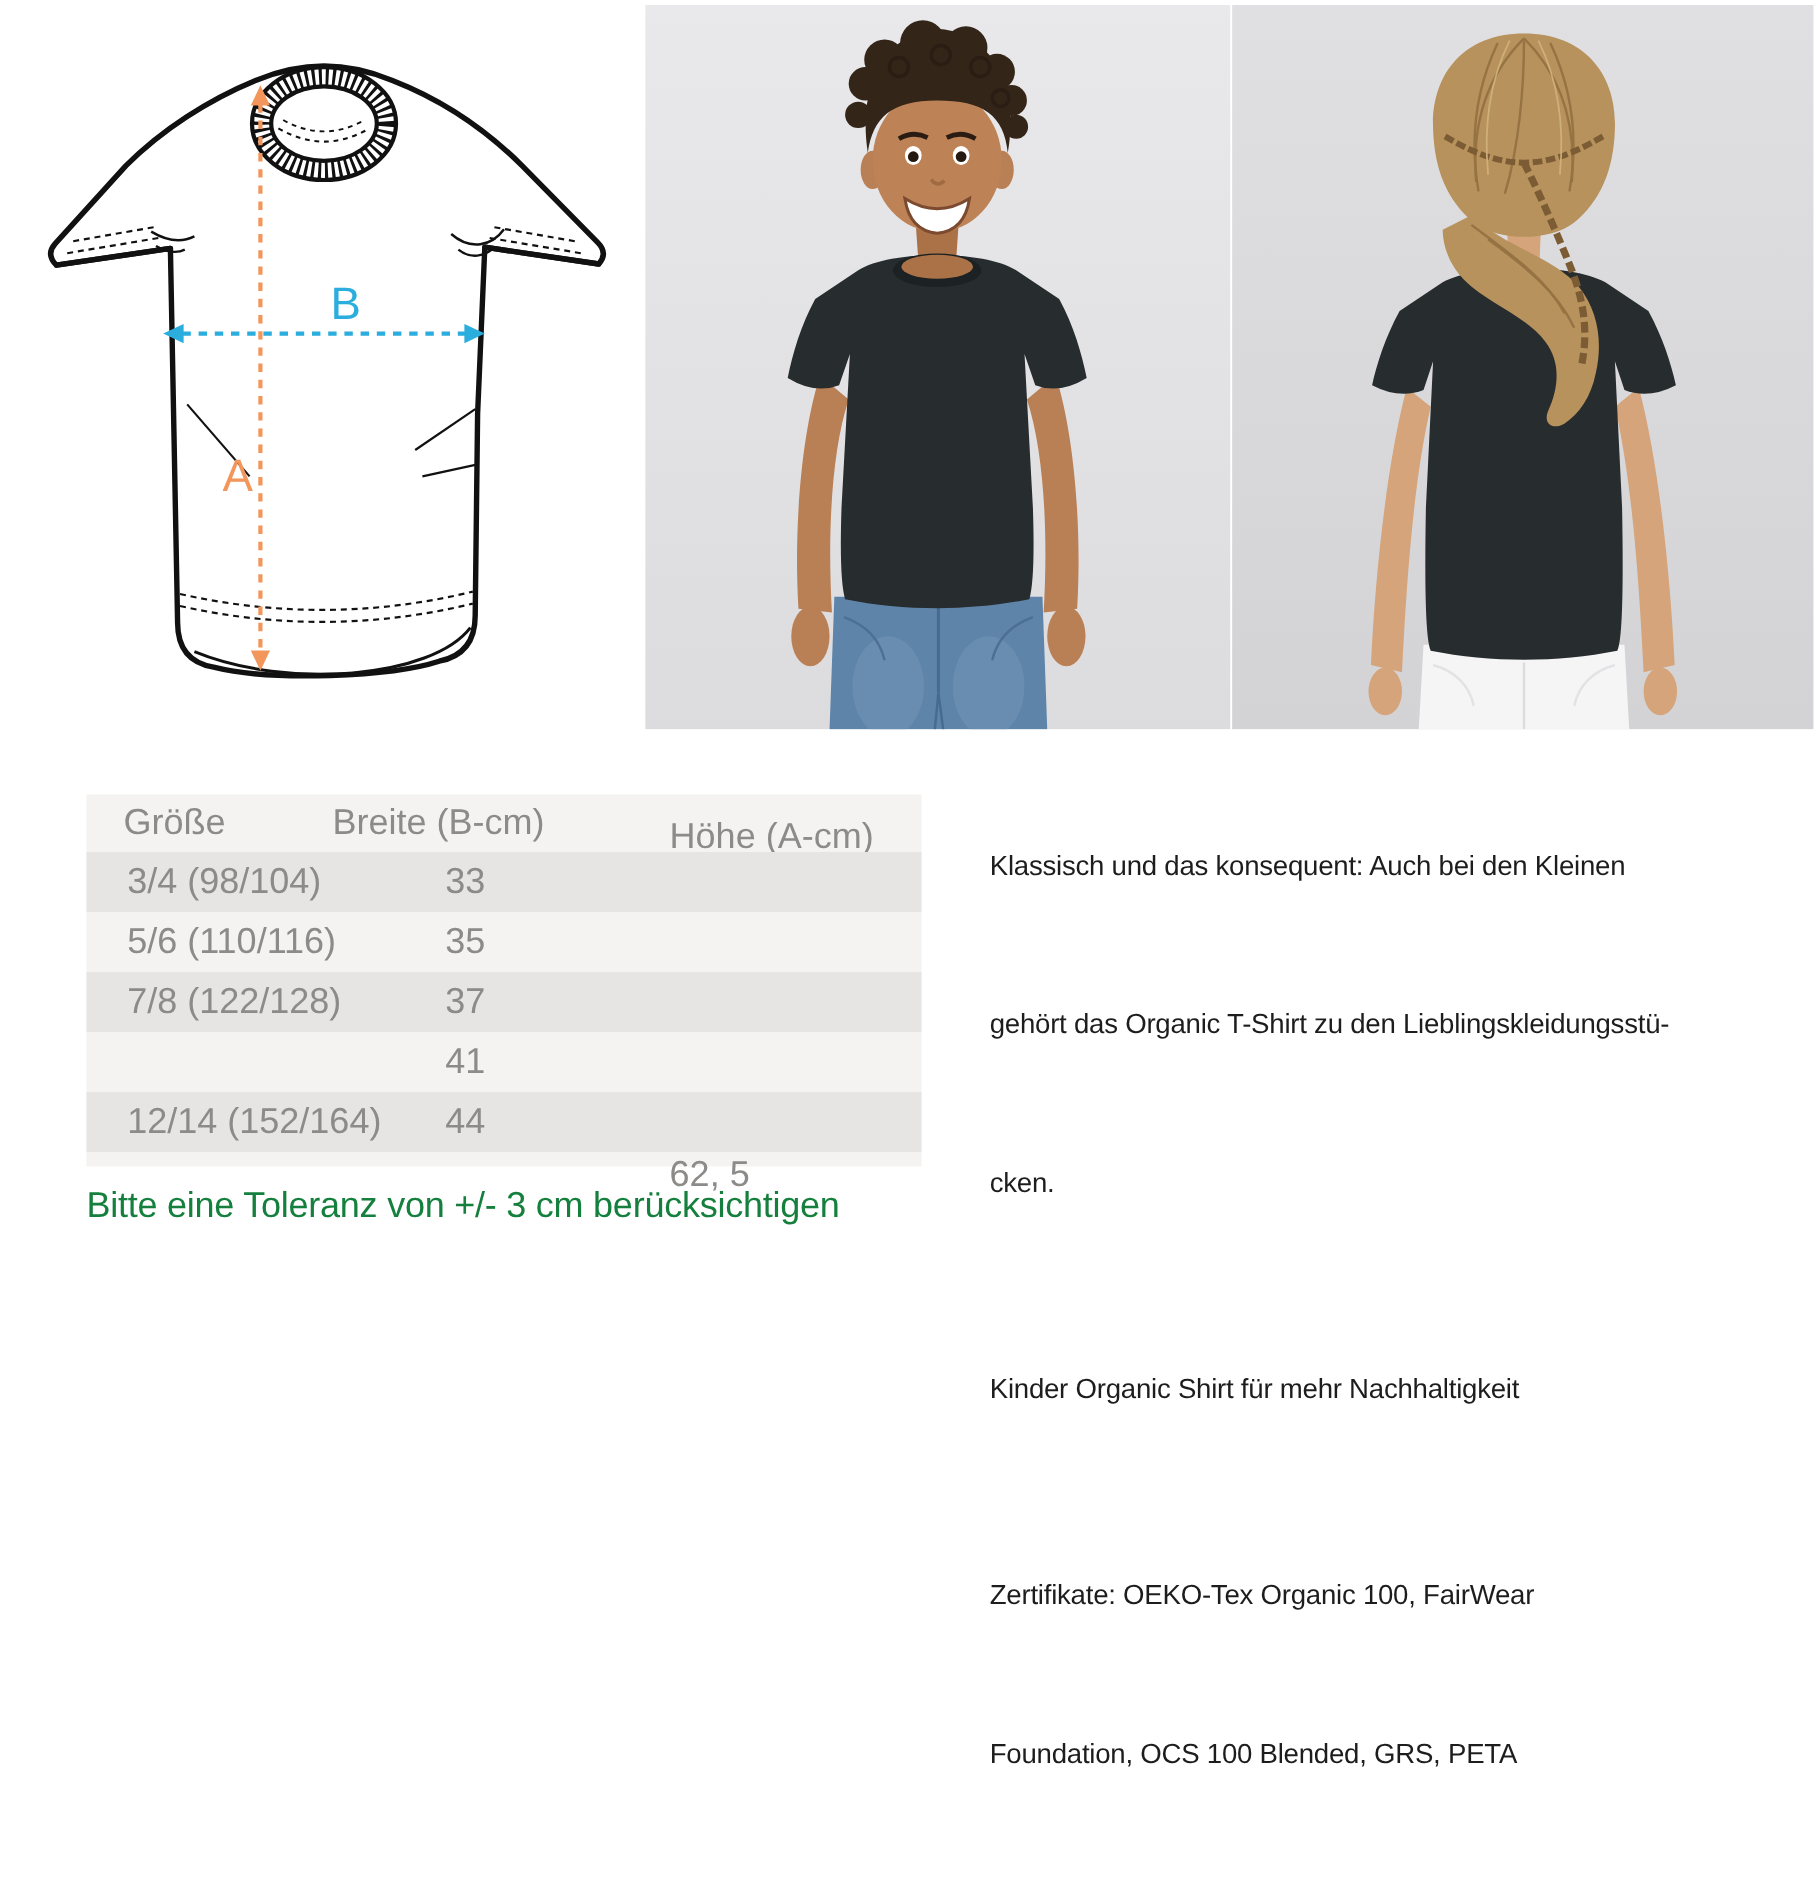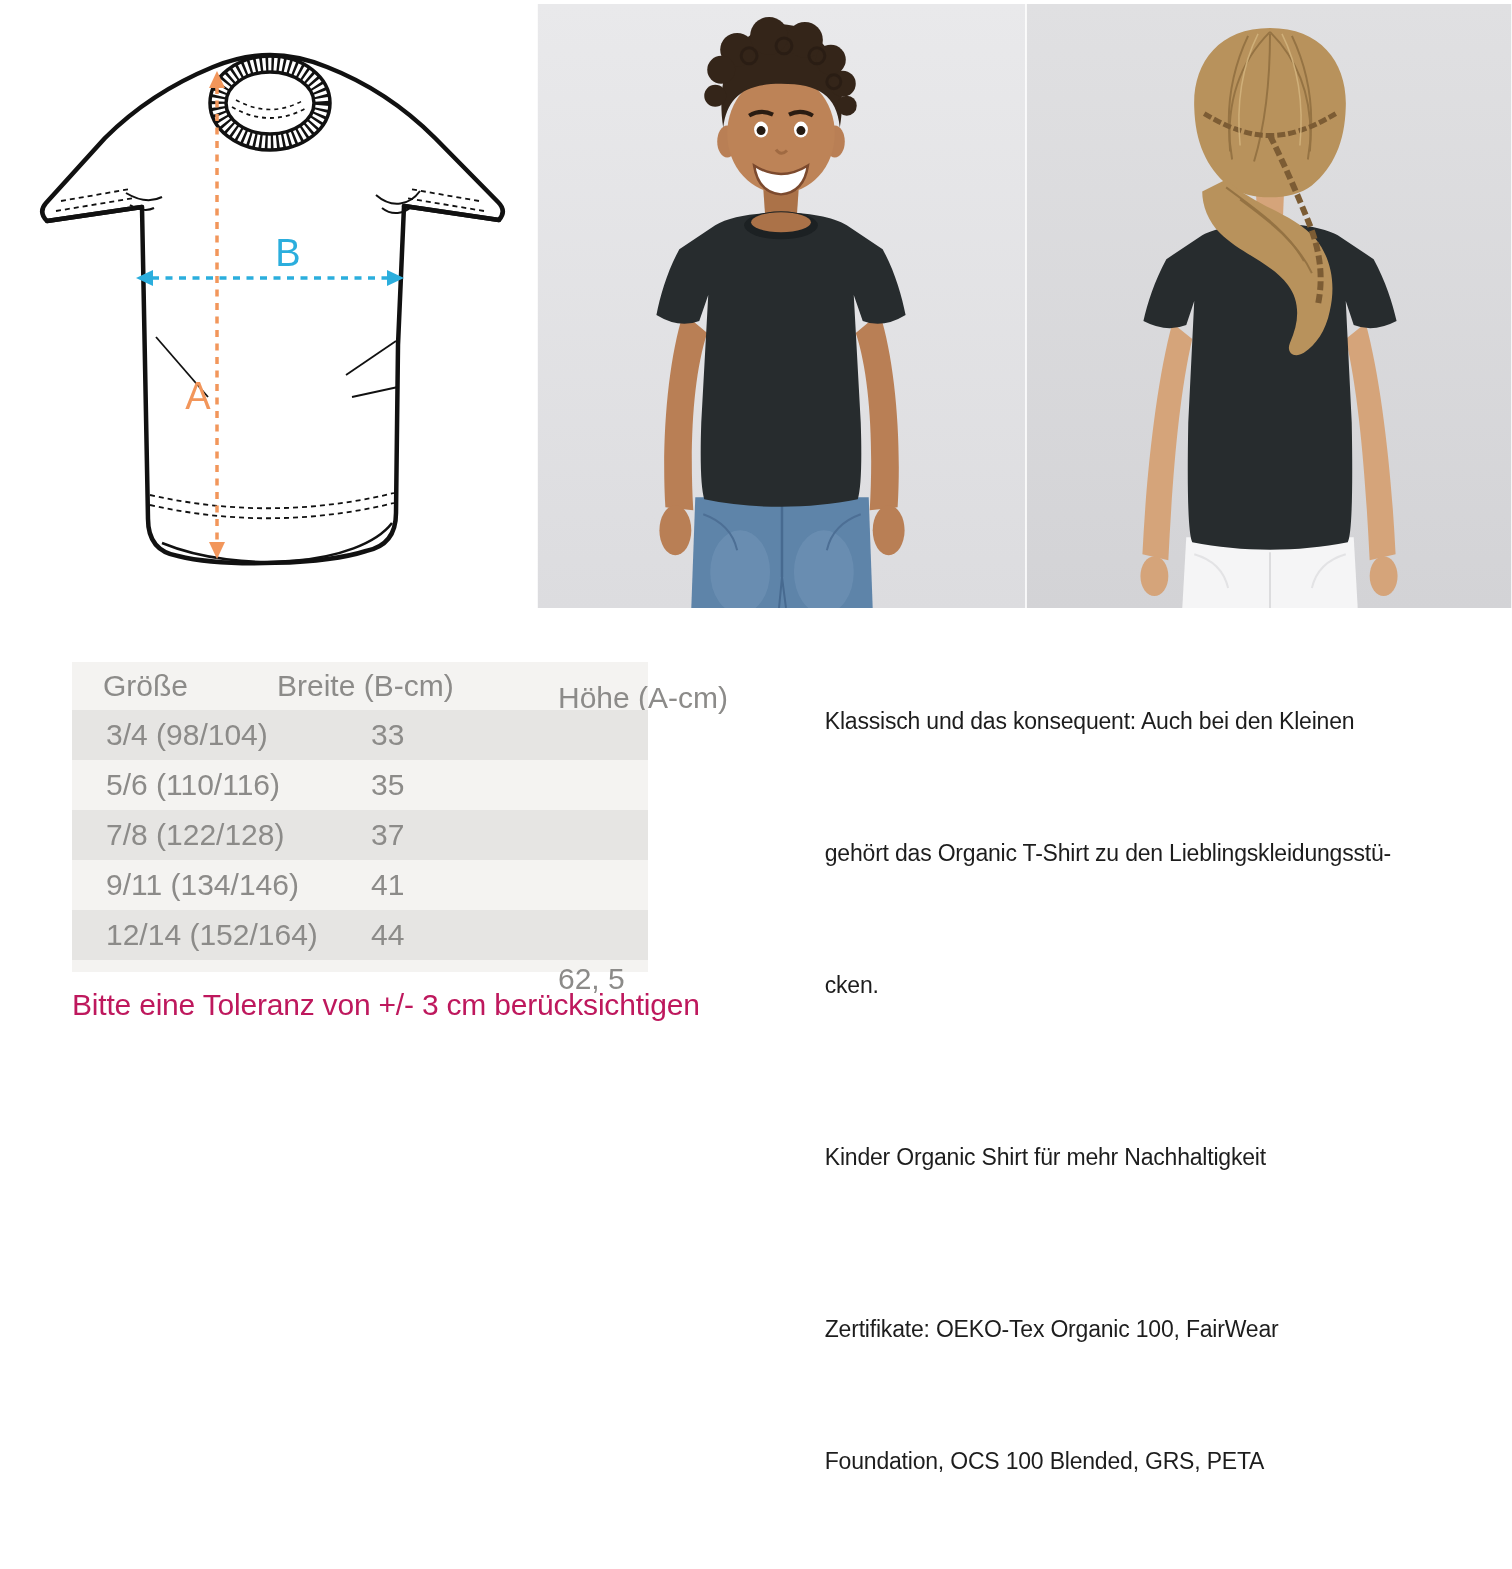--- a/index.html
+++ b/index.html
@@ -7,36 +7,36 @@
     position:relative;width:1512px;height:1569px;background:#ffffff;overflow:hidden;
     font-family:"Liberation Sans","DejaVu Sans",sans-serif;color:#1d1d1d;
   }
   
   .diagram{position:absolute;left:30px;top:45px;width:480px;height:525px;}
   .photo{position:absolute;top:4px;height:604px;overflow:hidden;}
   .photo-left{left:537px;width:489px;}
   .photo-right{left:1026px;width:486px;}
   .photo svg{display:block;width:100%;height:100%;}
   
-  .sizetable{position:absolute;left:72px;top:662px;width:576px;font-size:30px;color:#8c8b89;}
+  .sizetable{position:absolute;left:72px;top:662px;width:696px;font-size:30px;color:#8c8b89;}
   .thead{position:relative;height:48px;background:#f4f3f1;}
   .thead .th{position:absolute;top:0;line-height:48px;white-space:nowrap;}
   .thead .th:nth-child(1){left:31px;}
   .thead .th:nth-child(2){left:205px;}
   .thead .th:nth-child(3){left:486px;margin-top:12px;}
   .tr{position:relative;height:50px;}
   .tbody .tr:nth-child(odd){background:#e6e5e3;}
   .tbody .tr:nth-child(even){background:#f4f3f1;}
   .td{position:absolute;top:0;line-height:50px;white-space:nowrap;}
   .td.c1{left:34px;}
   .td.c2{left:253px;margin-left:46px;}
   .td.c3{left:486px;margin-top:44px;}
   .tcap{height:12px;background:#f4f3f1;}
   .note{
-    position:absolute;left:72px;top:988px;font-size:30px;color:#be185d;
+    position:absolute;left:72px;top:988px;font-size:30px;color:#15803d;
     letter-spacing:-0.2px;white-space:nowrap;
   }
   
   .desc{position:absolute;left:800px;top:655px;width:712px;}
   .dline{font-size:23px;line-height:44px;letter-spacing:-0.2px;white-space:pre;color:#1d1d1d;}
   .dline.gap{height:40px;}
 </style>
 </head>
 <body>
 
@@ -237,21 +237,20 @@
     <div class="td c3">46</div>
   </div>
 
   <div class="tr">
     <div class="td c1">7/8 (122/128)</div>
     <div class="td c2">37</div>
     <div class="td c3">51, 5</div>
   </div>
 
   <div class="tr">
-    <div class="td c1">9/11 (134/146)</div>
     <div class="td c2">41</div>
     <div class="td c3">57, 5</div>
   </div>
 
   <div class="tr">
     <div class="td c1">12/14 (152/164)</div>
     <div class="td c2">44</div>
     <div class="td c3">62, 5</div>
   </div>
 </div>

